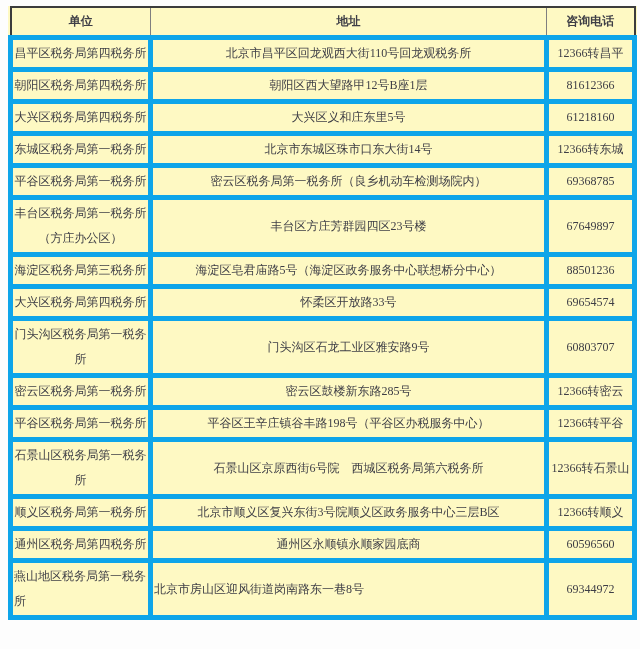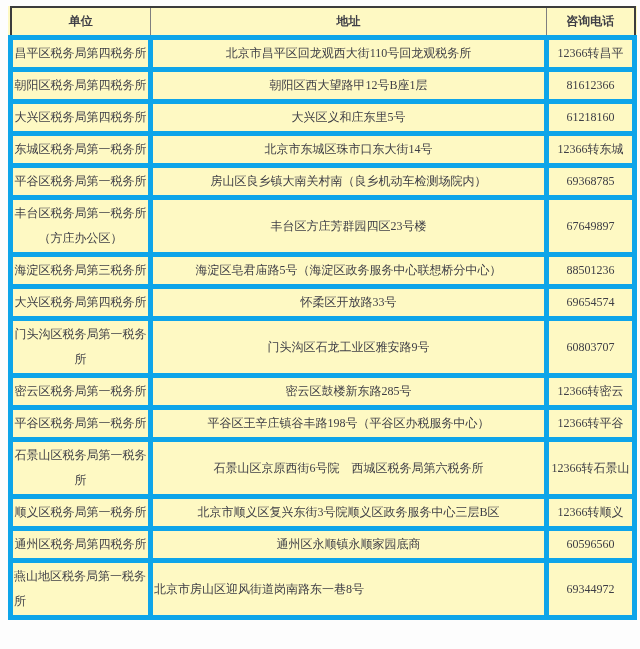--- a/index.html
+++ b/index.html
@@ -82,21 +82,21 @@
           <td>大兴区义和庄东里5号</td>
           <td>61218160</td>
         </tr>
         <tr>
           <td>东城区税务局第一税务所</td>
           <td>北京市东城区珠市口东大街14号</td>
           <td>12366转东城</td>
         </tr>
         <tr>
           <td>平谷区税务局第一税务所</td>
-          <td>房山区良乡镇大南关村南（良乡机动车检测场院内）</td>
+          <td>密云区税务局第一税务所（良乡机动车检测场院内）</td>
           <td>69368785</td>
         </tr>
         <tr>
           <td>丰台区税务局第一税务所
 （方庄办公区）</td>
           <td>丰台区方庄芳群园四区23号楼</td>
           <td>67649897</td>
         </tr>
         <tr>
           <td>海淀区税务局第三税务所</td>

